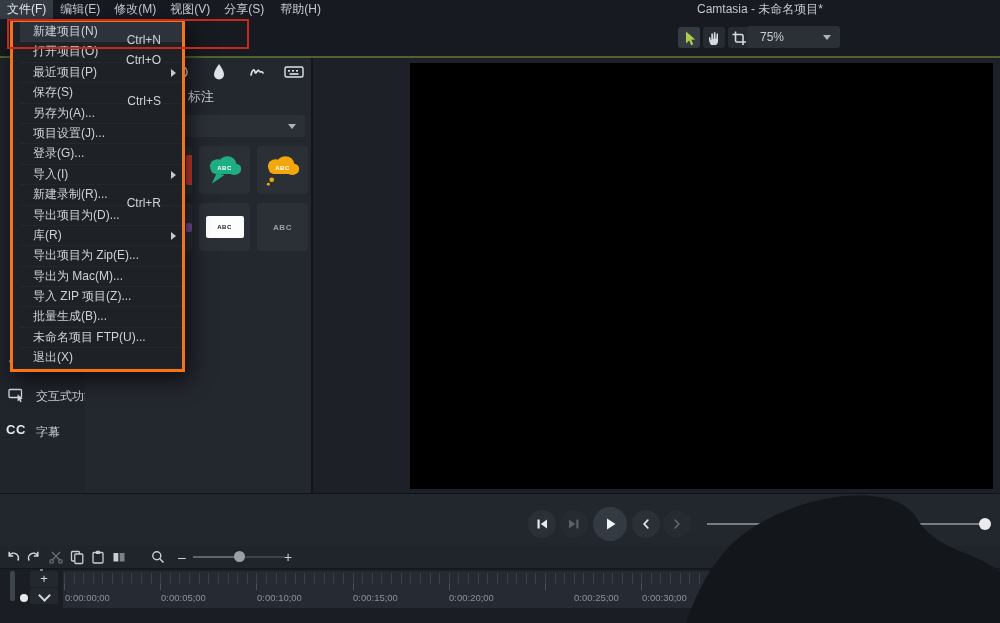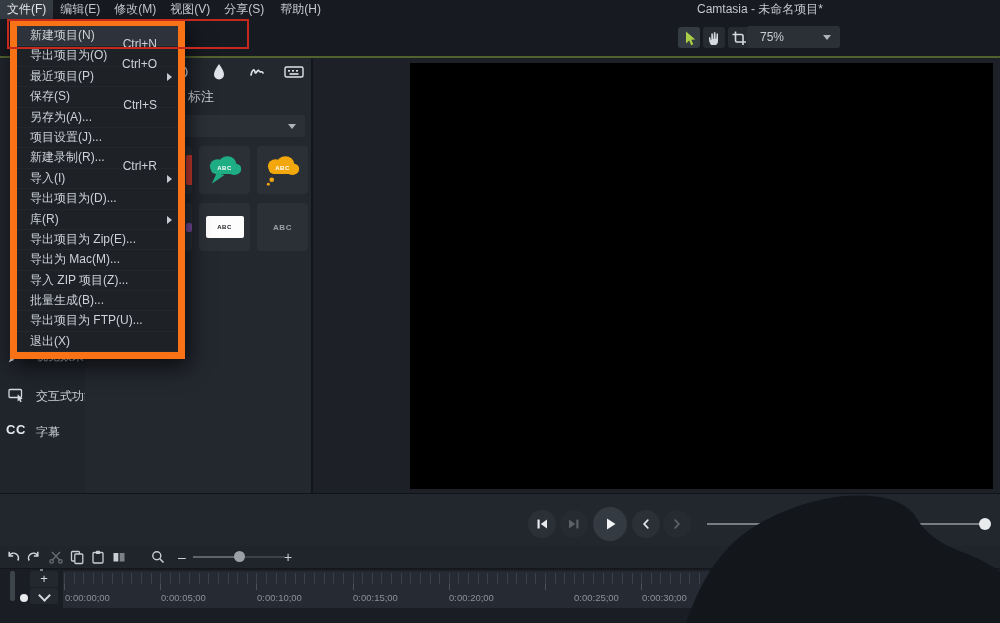--- a/index.html
+++ b/index.html
@@ -80,21 +80,21 @@
   .tl-btn{position:absolute;left:30px;width:28px;height:16px;background:#23282f;border-radius:2px;
           color:#d3d7db;font-size:13px;text-align:center;line-height:15px;}
   .chev{display:inline-block;width:7px;height:7px;border-left:2px solid #d3d7db;border-bottom:2px solid #d3d7db;
         transform:rotate(-45deg);margin-top:2px;}
 
   
   .blob{position:absolute;left:0;top:0;z-index:30;pointer-events:none;}
 
   
   .filemenu{position:absolute;left:10px;top:19px;width:175px;z-index:50;background:#1e2126;
-            border:7px solid #f97316;box-shadow:4px 8px 20px rgba(0,0,0,.65);box-sizing:border-box;}
+            border:3px solid #f97316;box-shadow:4px 8px 20px rgba(0,0,0,.65);box-sizing:border-box;padding-left:7px;}
   .mi{position:relative;height:19.4px;line-height:19.4px;font-size:12px;color:#ced2d8;padding-left:13px;
       border-bottom:1px solid rgba(255,255,255,0.03);}
   .mi.hl{background:#2e333b;}
   .mi-sc{position:absolute;right:21px;top:9px;}
   .mi-arrow{position:absolute;right:6px;top:6px;width:0;height:0;border-top:4px solid transparent;
             border-bottom:4px solid transparent;border-left:5px solid #c6cad0;}
 
   
   .redbox{position:absolute;left:7px;top:19px;width:242px;height:30px;border:2px solid #c5281c;
           z-index:60;box-sizing:border-box;pointer-events:none;}
@@ -375,66 +375,69 @@
   <svg class="blob" width="1000" height="623" viewBox="0 0 1000 623">
     <path d="M686 623 C696 596 706 572 728 548 C752 522 800 500 845 496 C882 493 907 501 917 519 C925 532 938 543 962 552 C978 558 992 565 1000 572 L1000 623 Z" fill="#13161b"></path>
   </svg>
 
   <div class="filemenu">
     <div class="mi hl">
       <span>新建项目(N)</span>
       <span class="mi-sc">Ctrl+N</span>
     </div>
     <div class="mi">
-      <span>导出项目为(O)</span>
+      <span>打开项目(O)</span>
       <span class="mi-sc">Ctrl+O</span>
     </div>
     <div class="mi">
       <span>最近项目(P)</span>
       <span class="mi-arrow"></span>
     </div>
     <div class="mi">
       <span>保存(S)</span>
       <span class="mi-sc">Ctrl+S</span>
     </div>
     <div class="mi">
       <span>另存为(A)...</span>
     </div>
     <div class="mi">
       <span>项目设置(J)...</span>
     </div>
     <div class="mi">
+      <span>登录(G)...</span>
+    </div>
+    <div class="mi">
+      <span>导入(I)</span>
+      <span class="mi-arrow"></span>
+    </div>
+    <div class="mi">
       <span>新建录制(R)...</span>
       <span class="mi-sc">Ctrl+R</span>
     </div>
     <div class="mi">
-      <span>导入(I)</span>
-      <span class="mi-arrow"></span>
-    </div>
-    <div class="mi">
       <span>导出项目为(D)...</span>
     </div>
     <div class="mi">
       <span>库(R)</span>
       <span class="mi-arrow"></span>
     </div>
     <div class="mi">
       <span>导出项目为 Zip(E)...</span>
     </div>
     <div class="mi">
       <span>导出为 Mac(M)...</span>
     </div>
     <div class="mi">
       <span>导入 ZIP 项目(Z)...</span>
     </div>
     <div class="mi">
       <span>批量生成(B)...</span>
     </div>
     <div class="mi">
-      <span>导出项目为 FTP(U)...</span>
+      <span>未命名项目 FTP(U)...</span>
     </div>
     <div class="mi">
       <span>退出(X)</span>
     </div>
   </div>
 
   <div class="redbox"></div>
 
 </div>
 

